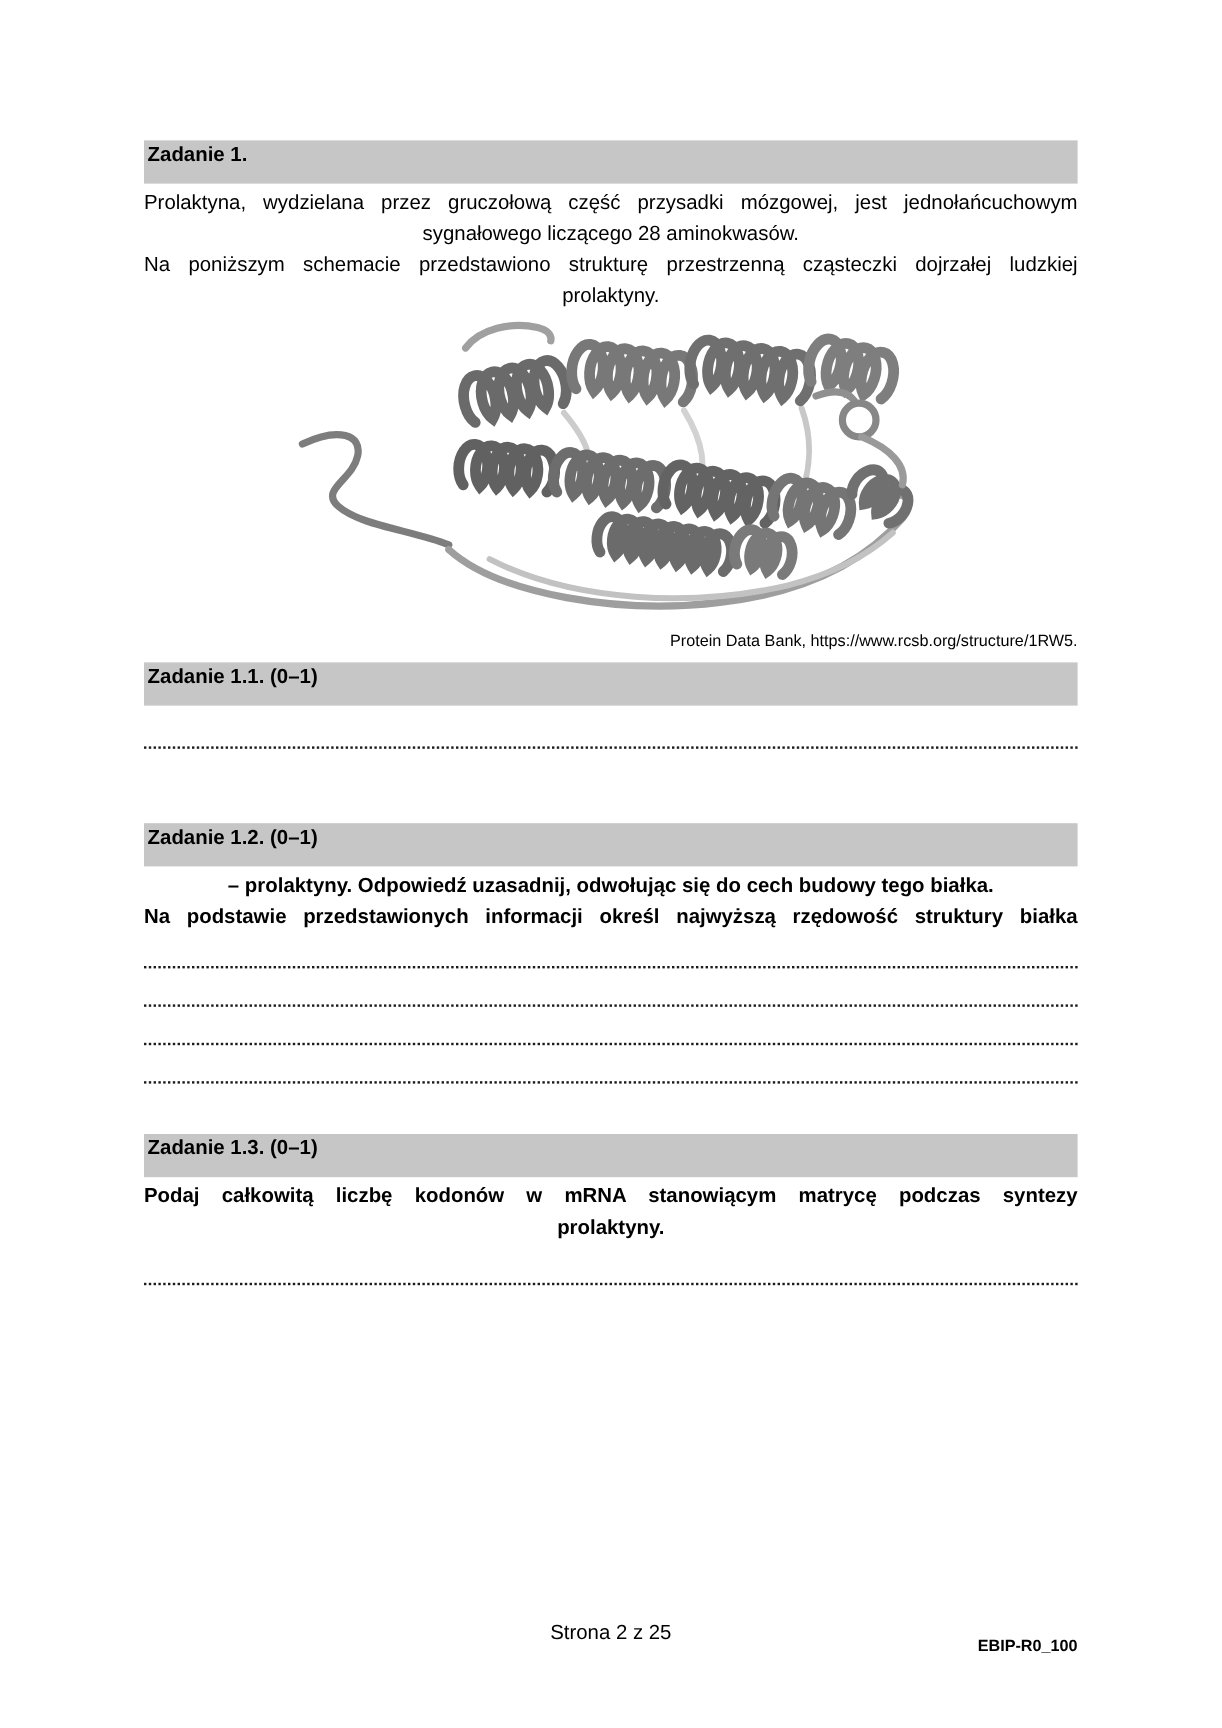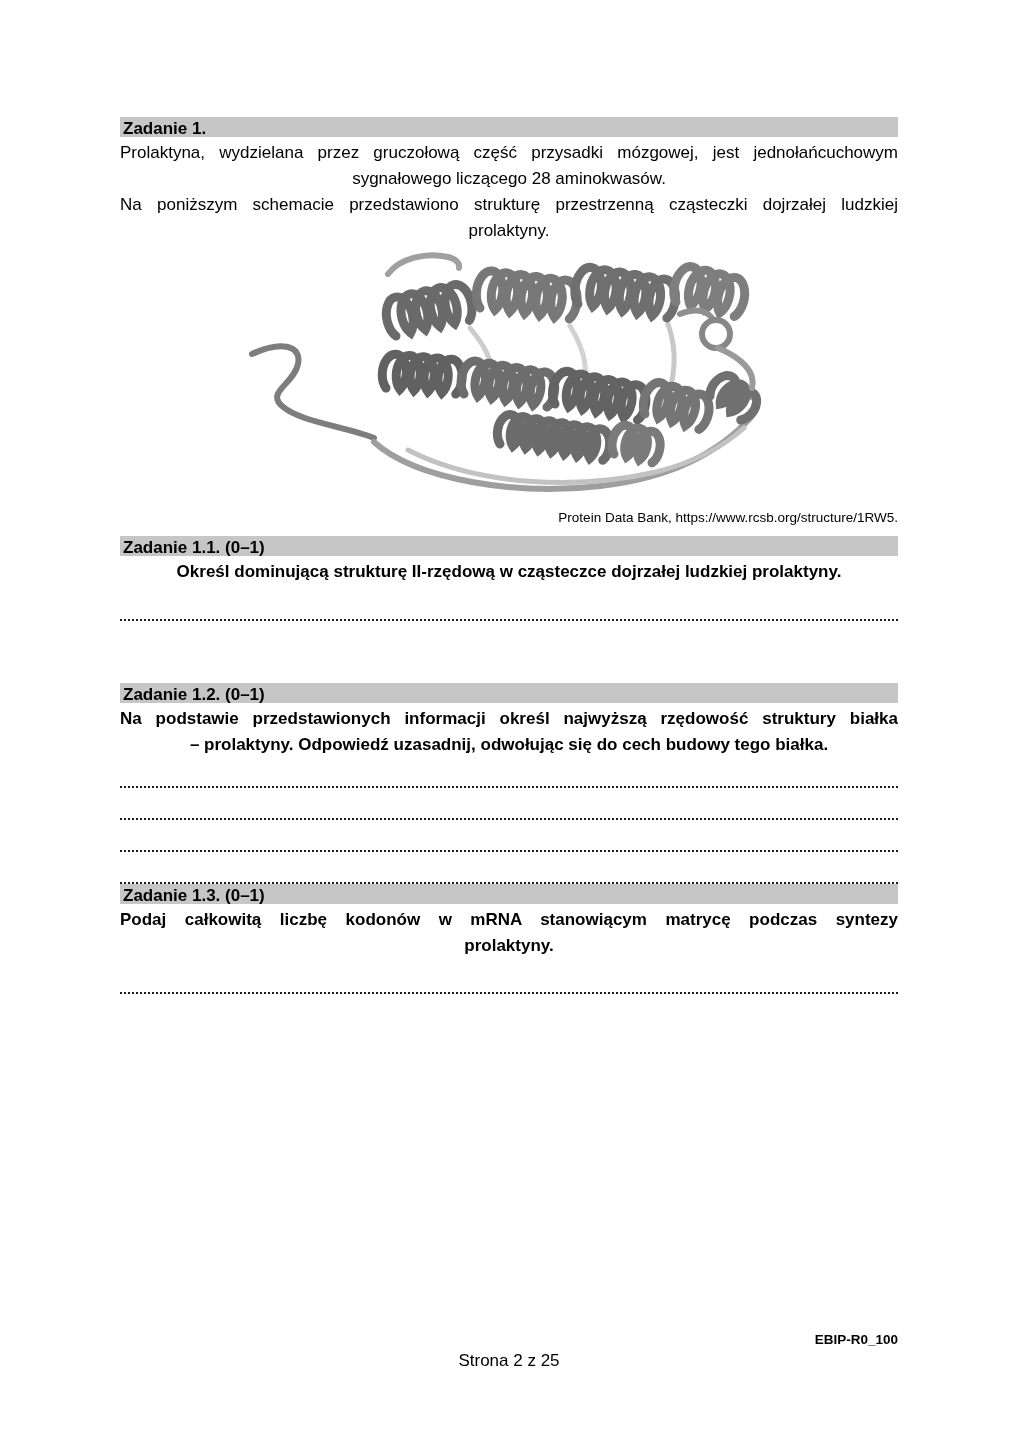--- a/index.html
+++ b/index.html
@@ -16,21 +16,21 @@
     position: absolute;
     left: 120px;
     top: 117px;
     width: 778px;
   }
   .task-header {
     background: #c6c6c6;
     font-weight: bold;
     font-size: 17px;
     line-height: 24px;
-    height: 20px;
+    height: 36px;
     padding-left: 3px;
     box-sizing: border-box;
   }
   .bodyline {
     font-size: 17px;
     line-height: 26px;
     text-align: center;
     white-space: nowrap;
   }
   .jl { 
@@ -56,33 +56,33 @@
   .hdr-1-1 { margin-top: 9px; }
   .q { margin-top: 3px; }
   .answer-line {
     height: 0;
     border-bottom: 2px dotted #1b1b1b;
   }
   .a-single { margin-top: 34px; }
   .a-first { margin-top: 28px; }
   .a-next { margin-top: 30px; }
   .hdr-1-2 { margin-top: 62px; }
-  .hdr-1-3 { }
+  .hdr-1-3 { margin-top: 42px; }
   .a-last { margin-top: 33px; }
   .footer-page {
     position: absolute;
     top: 1351px;
     left: 0;
     width: 100%;
     text-align: center;
     font-size: 17px;
   }
   .footer-code {
     position: absolute;
-    top: 1332px;
+    top: 1364px;
     right: 120px;
     font-size: 13.5px;
     font-weight: bold;
   }
   svg path, svg circle { fill: none; stroke-linecap: round; }
 </style>
 </head>
 <body>
 
 <div class="page">
@@ -152,29 +152,26 @@
         <circle cx="468" cy="88" r="14" stroke="#878787" stroke-width="6"></circle>
         <path d="M 470 102 C 494 112 508 126 504 142" stroke="#9a9a9a" stroke-width="6"></path>
       </svg>
     </div>
 
     <div class="citation">
       <div>Protein Data Bank, https://www.rcsb.org/structure/1RW5.</div>
     </div>
 
     <div class="task-header hdr-1-1">Zadanie 1.1. (0–1)</div>
-    <div class="q">
-      <div class="bodyline bold">Określ dominującą strukturę II-rzędową w cząsteczce dojrzałej ludzkiej prolaktyny.</div>
-    </div>
     <div class="answer-line a-single"></div>
 
     <div class="task-header hdr-1-2">Zadanie 1.2. (0–1)</div>
     <div class="q">
+      <div class="bodyline bold">– prolaktyny. Odpowiedź uzasadnij, odwołując się do cech budowy tego białka.</div>
       <div class="bodyline bold jl">Na podstawie przedstawionych informacji określ najwyższą rzędowość struktury białka</div>
-      <div class="bodyline bold">– prolaktyny. Odpowiedź uzasadnij, odwołując się do cech budowy tego białka.</div>
     </div>
     <div class="answer-line a-first"></div>
     <div class="answer-line a-next"></div>
     <div class="answer-line a-next"></div>
     <div class="answer-line a-next"></div>
 
     <div class="task-header hdr-1-3">Zadanie 1.3. (0–1)</div>
     <div class="q">
       <div class="bodyline bold jl">Podaj całkowitą liczbę kodonów w mRNA stanowiącym matrycę podczas syntezy</div>
       <div class="bodyline bold">prolaktyny.</div>

